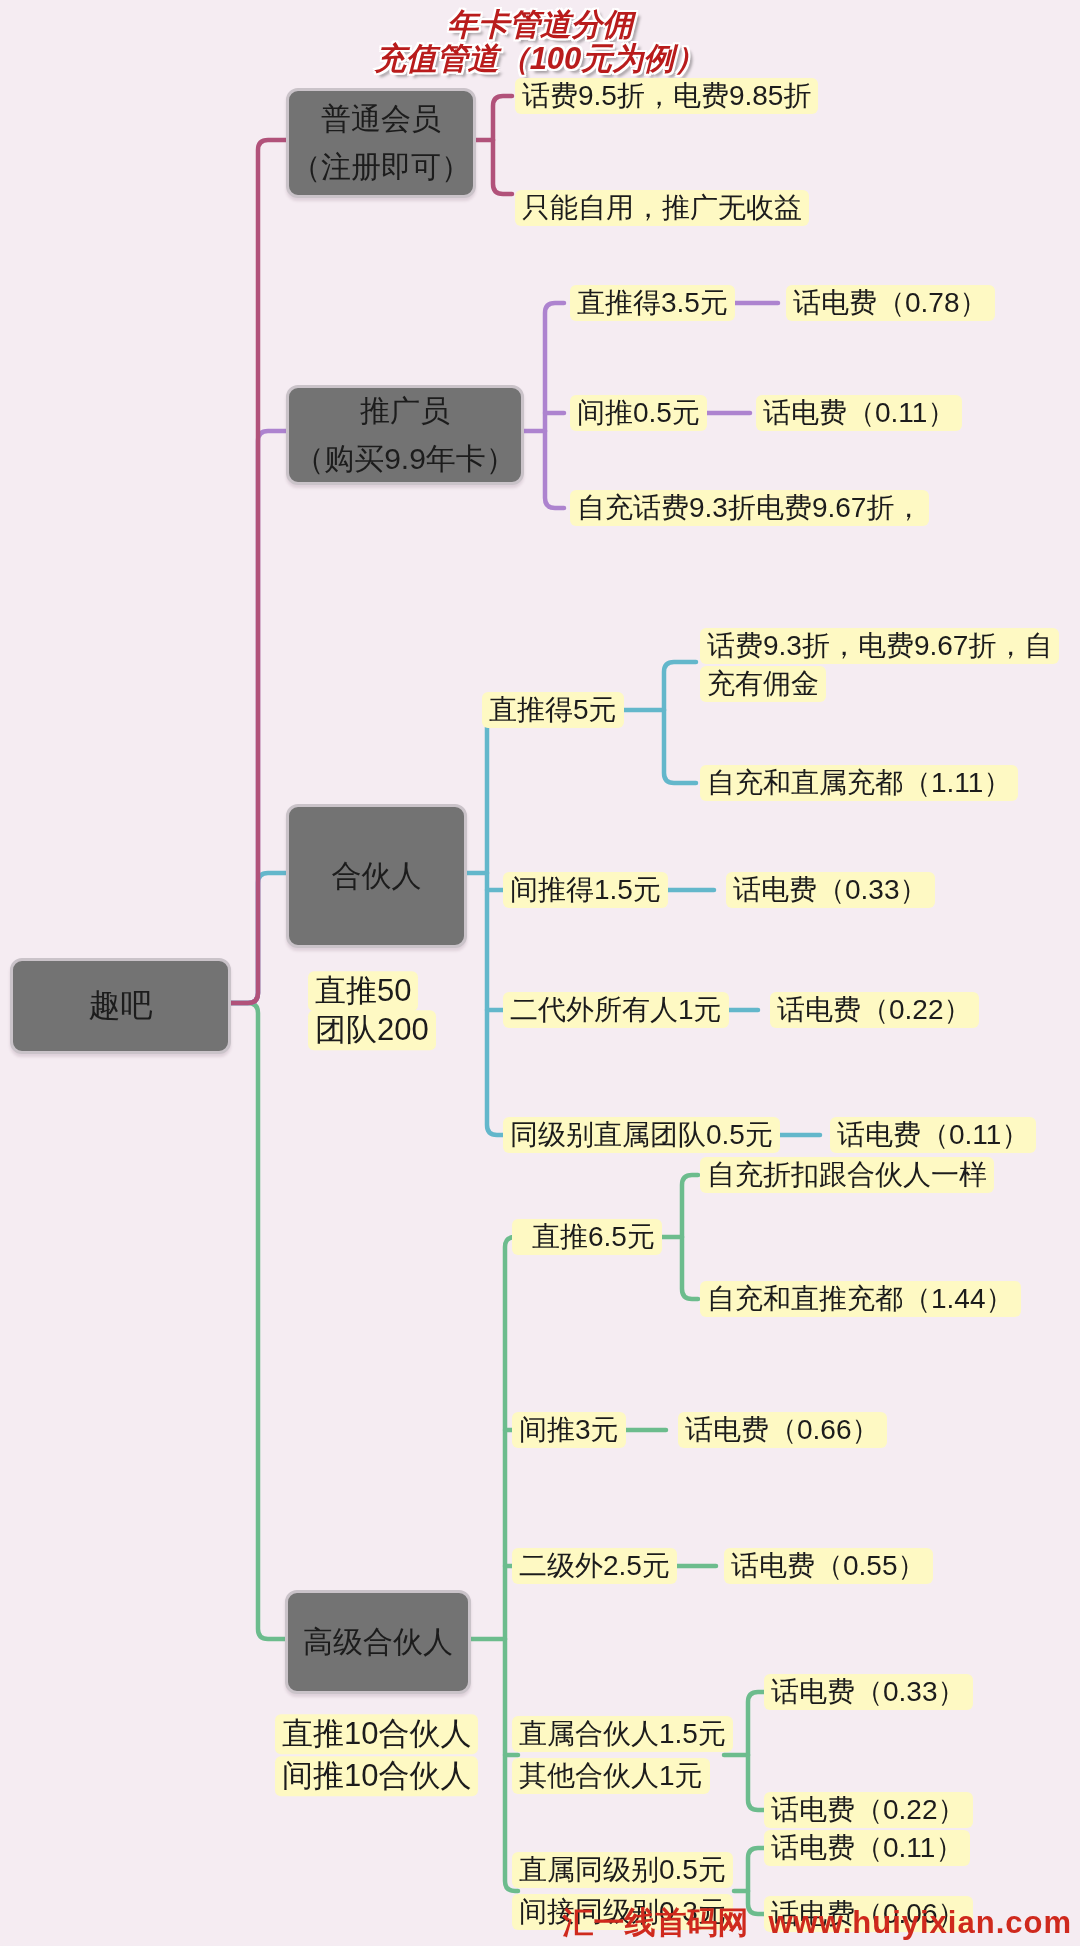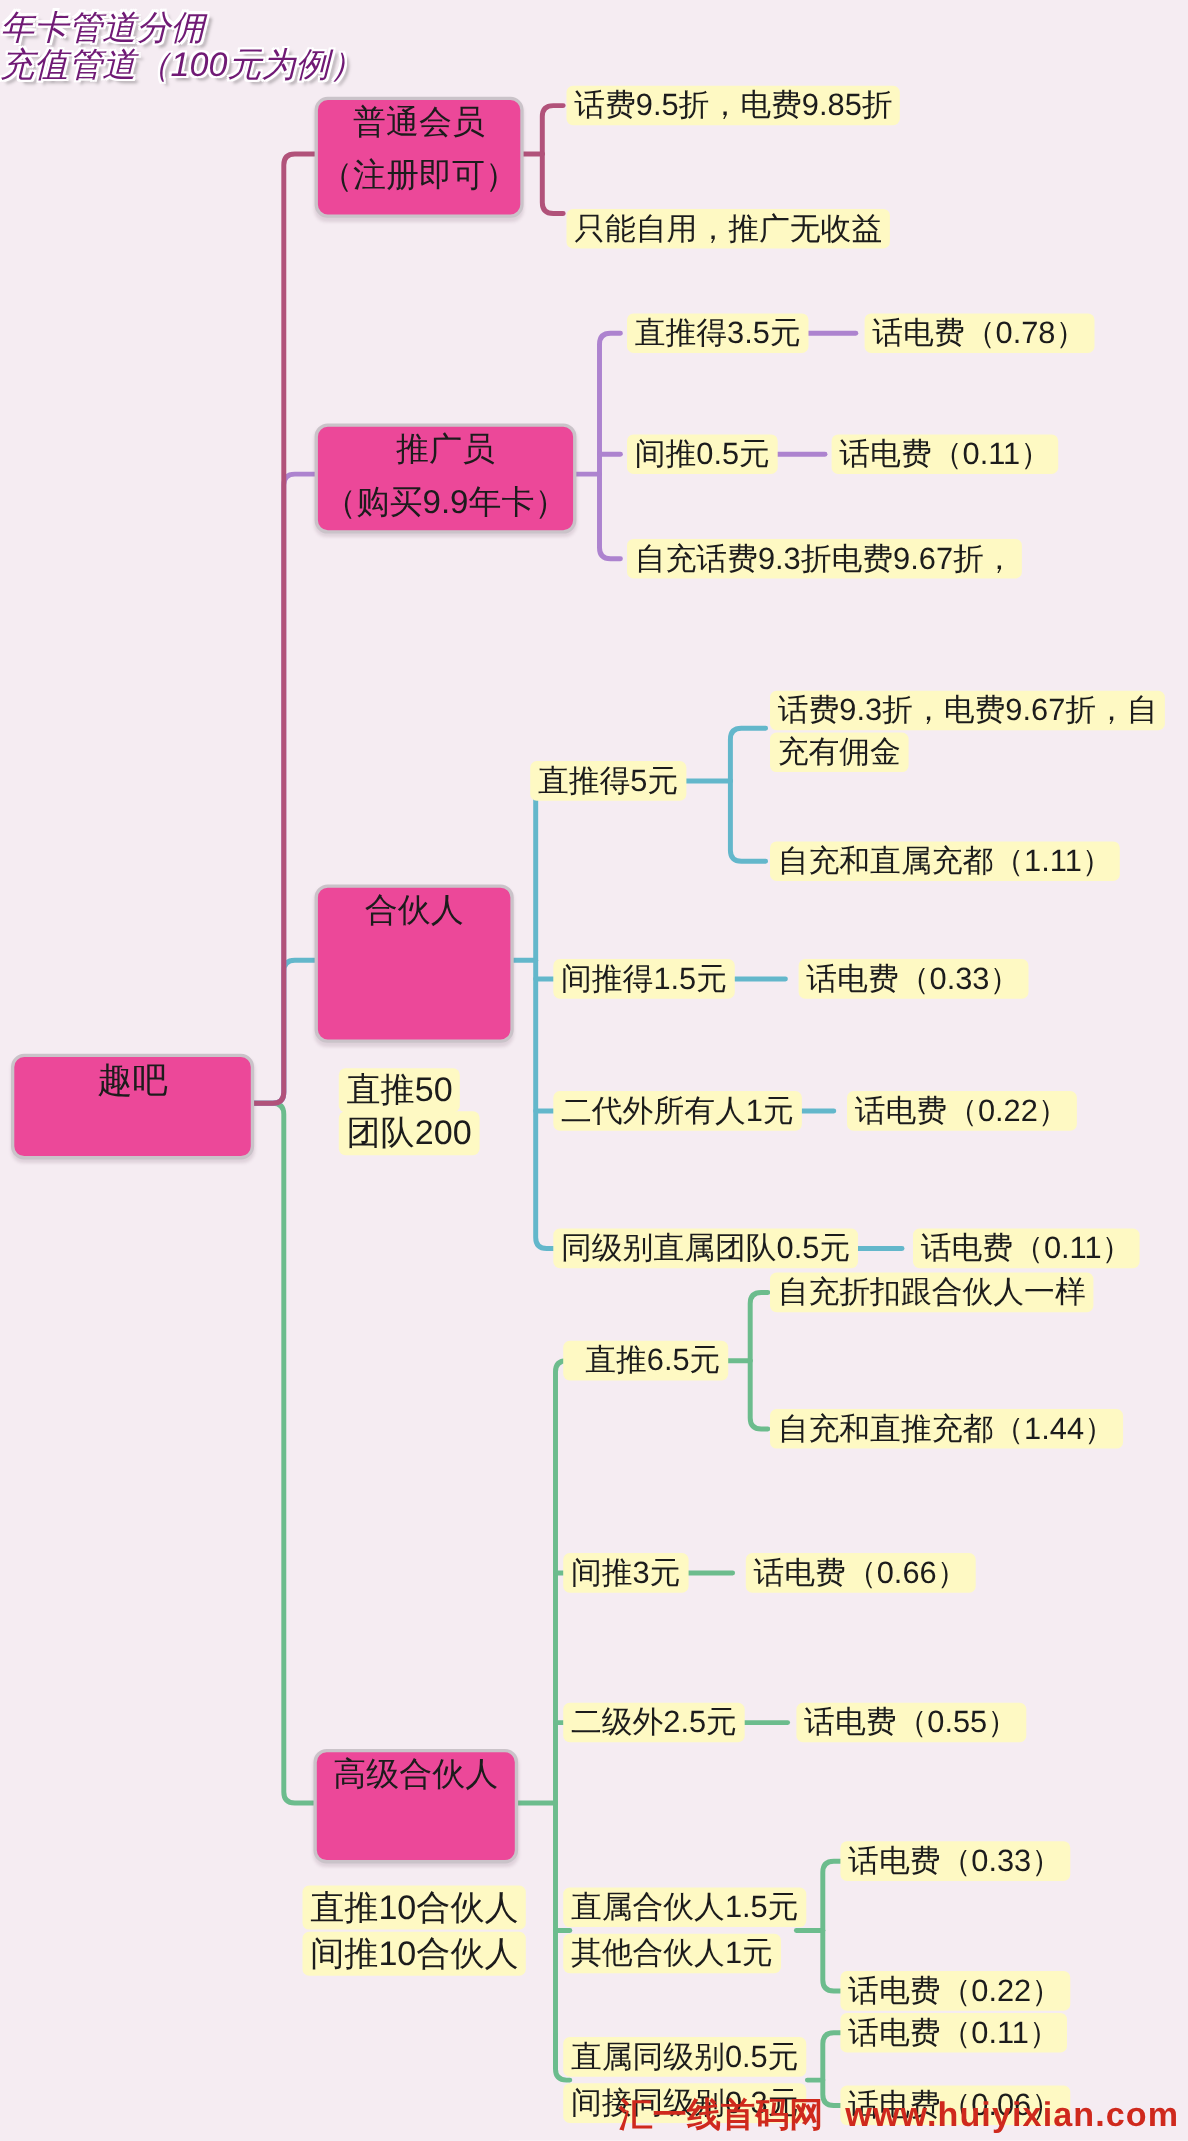--- a/index.html
+++ b/index.html
@@ -11,29 +11,29 @@
   }
   svg.wires { position:absolute; left:0; top:0; width:1080px; height:1946px; }
   .lbl {
     position:absolute; transform:translateY(-50%);
     white-space:nowrap; background:#fef9c3;
     padding:2px 7px; border-radius:6px;
     font-size:28px; font-weight:500; line-height:1.15;
   }
   .note { font-size:31px; }
   .node {
-    position:absolute; background:#ec4899;
+    position:absolute; background:#737373;
     border:3px solid #cac3c9; border-radius:12px;
-    display:flex; flex-direction:column; align-items:center; justify-content:flex-start;
+    display:flex; flex-direction:column; align-items:center; justify-content:center;
     text-align:center; font-size:30px; font-weight:500; gap:7px;
     box-shadow:0 3px 3px rgba(120,90,110,0.18);
   }
   .title-line {
-    position:absolute; left:0; width:100%; text-align:left;
-    font-weight:400; font-style:italic; font-size:31px; color:#701a75;
+    position:absolute; left:0; width:100%; text-align:center;
+    font-weight:700; font-style:italic; font-size:31px; color:#b91c1c;
     text-shadow:2px 0 0 #fff,-2px 0 0 #fff,0 2px 0 #fff,0 -2px 0 #fff,
                 2px 2px 0 #fff,-2px -2px 0 #fff,2px -2px 0 #fff,-2px 2px 0 #fff,
                 4px 4px 3px rgba(0,0,0,0.35);
   }
   .watermark {
     position:absolute; right:8px; bottom:2px;
     font-size:31px; font-weight:700; color:#cf291d; white-space:nowrap;
   }
   .watermark .url { margin-left:20px; letter-spacing:1px; }
 </style>

